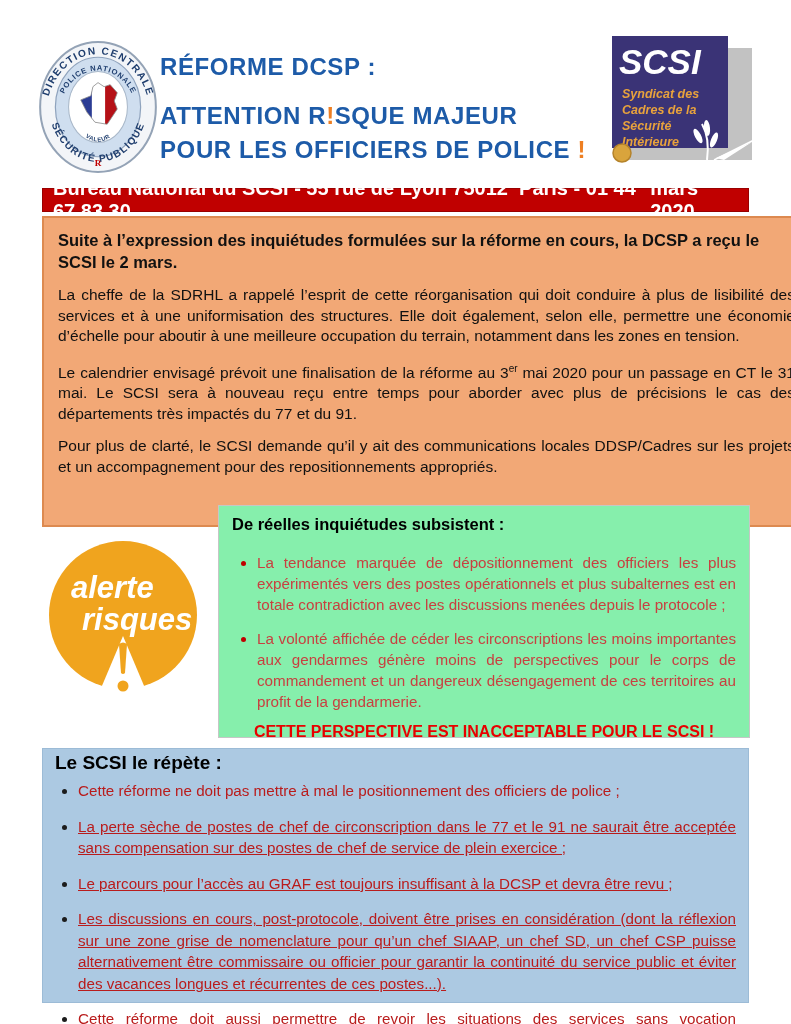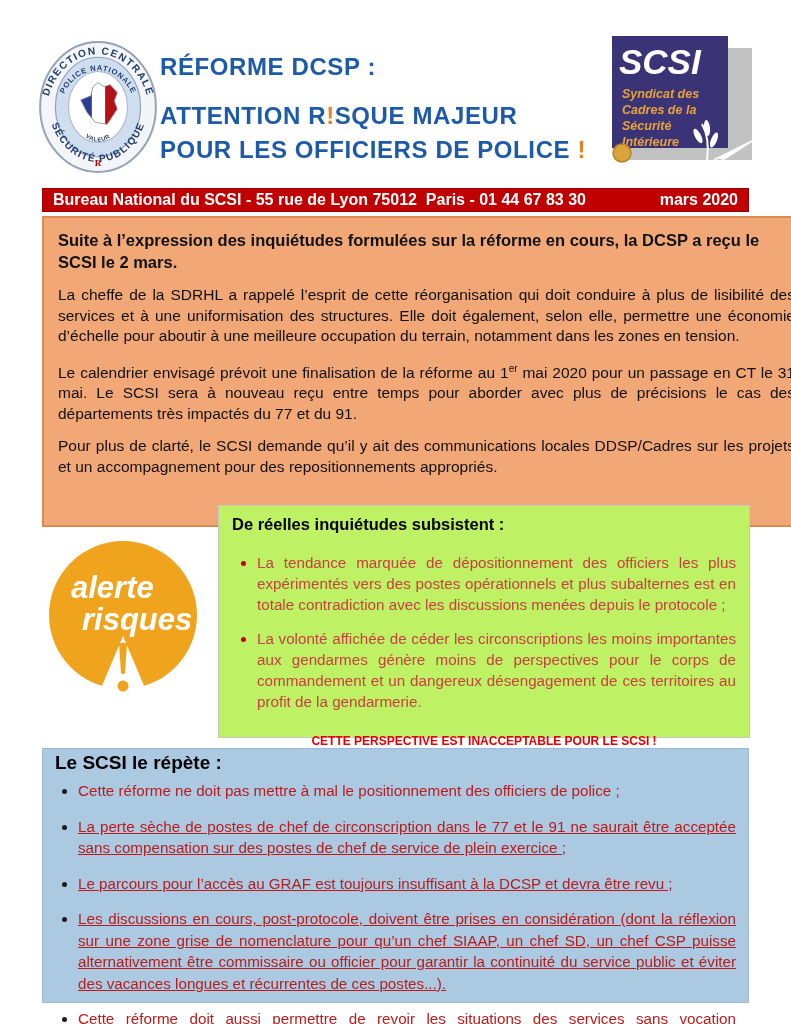--- a/index.html
+++ b/index.html
@@ -16,46 +16,46 @@
   .title-block{position:absolute;left:160px;top:50px;width:450px;}
   .title-line{font-weight:bold;color:#1D5BA8;font-size:24px;letter-spacing:.6px;line-height:34px;}
   .title-line.first{margin-bottom:15px;}
   .accent{color:#EE7F22;}
 
   
   .banner{
     position:absolute;left:42px;top:188px;width:707px;height:24px;box-sizing:border-box;
     background:#C00000;border:1px solid #990000;
     display:flex;justify-content:space-between;align-items:center;
-    padding:0 10px;color:#fff;font-weight:bold;font-size:16px;
+    padding:0 10px;color:#fff;font-weight:bold;font-size:20px;
   }
 
   
   .orange-box{
     position:absolute;left:42px;top:216px;width:769px;height:311px;box-sizing:border-box;
     background:#F2A876;border:2px solid #DD8A50;padding:10px 14px 8px;
   }
   .orange-box .lead{font-weight:bold;font-size:16.5px;line-height:21.5px;margin:2px 0 0;}
   .orange-box p{font-size:15.5px;line-height:20.5px;text-align:justify;margin:12px 0 0;}
   .orange-box sup{font-size:10px;}
 
   
   .alert-badge{position:absolute;left:44px;top:534px;width:156px;height:176px;}
 
   
   .gray-box{
     position:absolute;left:218px;top:505px;width:532px;height:233px;box-sizing:border-box;
-    background:#bef264;border:1px solid #c6c6c6;padding:9px 13px 6px;
+    background:#86efac;border:1px solid #c6c6c6;padding:9px 13px 6px;
   }
   .gray-box h3{font-size:16.5px;margin:0;color:#000;}
   .gray-box ul{margin:18px 0 0;padding-left:25px;}
   .gray-box li{color:#C84040;font-size:15.2px;line-height:21px;text-align:justify;}
   .gray-box li + li{margin-top:13px;}
   .gray-box li::marker{color:#C00000;}
-  .gray-conclusion{color:#E80000;font-weight:bold;font-size:12px;text-align:center;margin-top:22px;}
+  .gray-conclusion{color:#E80000;font-weight:bold;font-size:16px;text-align:center;margin-top:11px;}
 
   
   .blue-box{
     position:absolute;left:42px;top:748px;width:707px;height:255px;box-sizing:border-box;
     background:#ACC9E2;border:1px solid #9cbbd6;padding:3px 12px 6px;
   }
   .blue-box h3{font-size:19px;margin:0;color:#000;}
   .blue-box ul{margin:6px 0 0;padding-left:23px;}
   .blue-box li{color:#b91c1c;font-size:15.2px;line-height:21.5px;text-align:justify;}
   .blue-box li + li{margin-top:14px;text-decoration:underline;}
@@ -131,21 +131,21 @@
   </svg>
 
   <div class="banner">
     <span>Bureau National du SCSI - 55 rue de Lyon 75012&nbsp; Paris - 01 44 67 83 30</span>
     <span>mars 2020</span>
   </div>
 
   <div class="orange-box">
     <div class="lead">Suite à l’expression des inquiétudes formulées sur la réforme en cours, la DCSP a reçu le SCSI le 2 mars.</div>
     <p>La cheffe de la SDRHL a rappelé l’esprit de cette réorganisation qui doit conduire à plus de lisibilité des services et à une uniformisation des structures. Elle doit également, selon elle, permettre une économie d’échelle pour aboutir à une meilleure occupation du terrain, notamment dans les zones en tension.</p>
-    <p><span>Le calendrier envisagé prévoit une finalisation de la réforme au 1</span><sup>er</sup><span> mai 2020 pour un passage en CT le 31 mai. Le SCSI sera à nouveau reçu entre temps pour aborder avec plus de précisions le cas des départements très impactés du 77 et du 91.</span></p>
+    <p><span>Le calendrier envisagé prévoit une finalisation de la réforme au 3</span><sup>er</sup><span> mai 2020 pour un passage en CT le 31 mai. Le SCSI sera à nouveau reçu entre temps pour aborder avec plus de précisions le cas des départements très impactés du 77 et du 91.</span></p>
     <p>Pour plus de clarté, le SCSI demande qu’il y ait des communications locales DDSP/Cadres sur les projets et un accompagnement pour des repositionnements appropriés.</p>
   </div>
 
   <svg class="alert-badge" viewBox="0 0 156 176" aria-hidden="true">
     <circle cx="79" cy="81" r="74" fill="#F0A41E"></circle>
     <polygon points="52,166 106,166 79,102" fill="#FFFFFF"></polygon>
     <path d="M75,110 q4,-3 8,0 l-2,29 q-2,2 -4,0 z" fill="#F0A41E"></path>
     <circle cx="79" cy="152" r="5.5" fill="#F0A41E"></circle>
     <g font-family="Liberation Sans, sans-serif" font-weight="bold" font-style="italic" fill="#FFFFFF" font-size="31">
       <text x="27" y="64">alerte</text>

